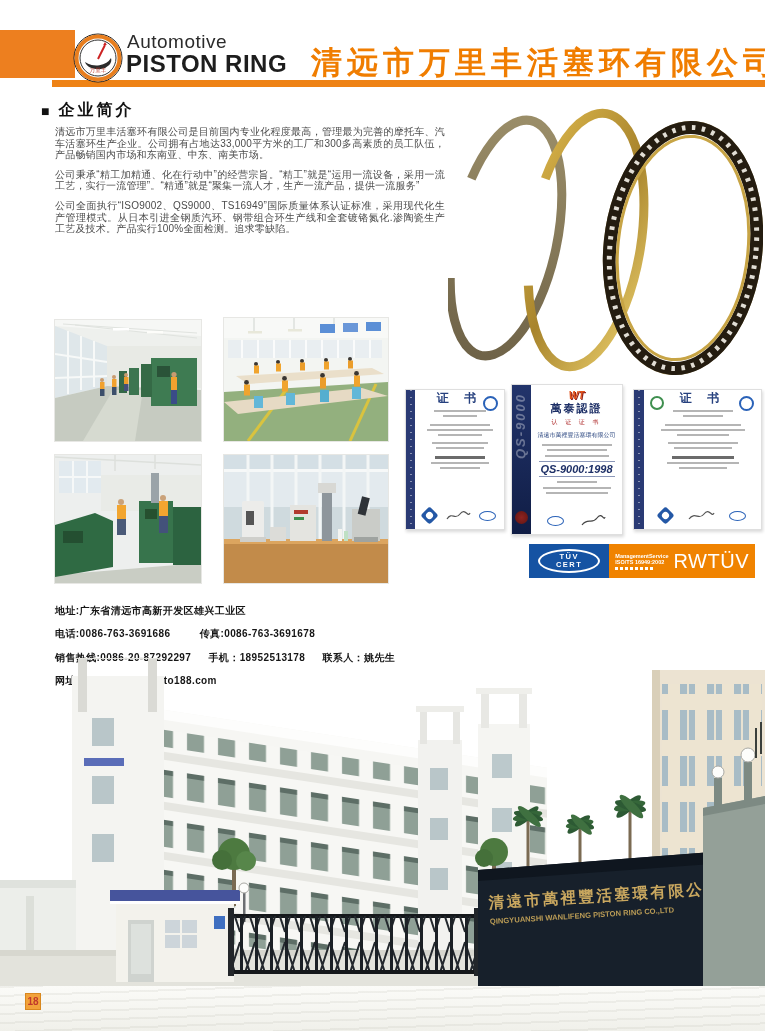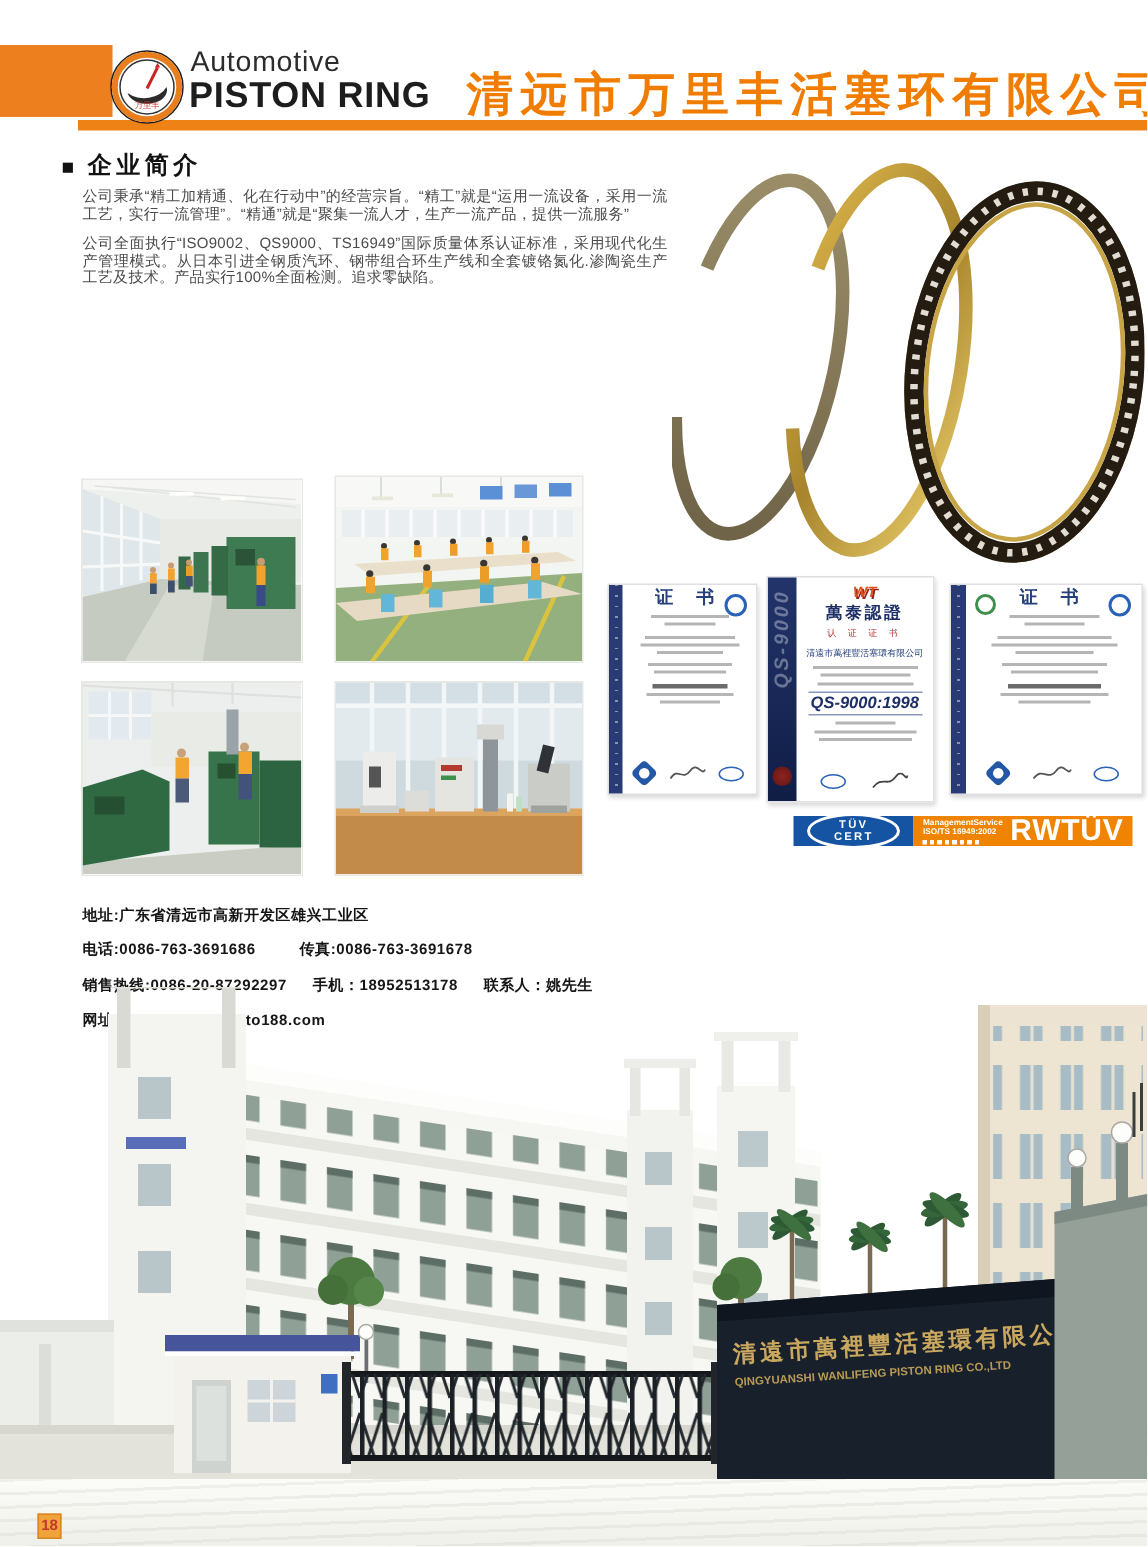--- a/index.html
+++ b/index.html
@@ -36,42 +36,42 @@
   .seal{width:13px;height:13px;background:#2458a6;border-radius:3px;transform:rotate(45deg);position:relative;}
   .seal::after{content:"";position:absolute;inset:3px;background:#fff;border-radius:50%;}
   .oval{width:15px;height:8px;border:1.5px solid #2a62b8;border-radius:50%;}
   .minilogo{width:11px;height:11px;border:2.5px solid #2a62b8;border-radius:50%;}
   .greenlogo{width:10px;height:10px;border:2px solid #3f8f4f;border-radius:50%;}
   .wm{position:absolute;left:1px;top:8px;writing-mode:vertical-rl;transform:rotate(180deg);
       color:rgba(255,255,255,.35);font-size:13px;font-style:italic;font-weight:700;letter-spacing:2px;}
   .redseal{position:absolute;left:3px;bottom:10px;width:13px;height:13px;border-radius:50%;background:radial-gradient(#8e2320,#5f1513);}
 
   
-  .tuv{position:absolute;left:529px;top:544px;width:226px;height:20px;display:flex;}
+  .tuv{position:absolute;left:529px;top:544px;width:226px;height:34px;display:flex;}
   .tuv-left{width:85px;background:#1553A3;display:flex;align-items:center;justify-content:center;}
   .tuv-oval{width:58px;height:20px;border:2px solid #fff;border-radius:50%;display:flex;flex-direction:column;
             align-items:center;justify-content:center;color:#fff;font-weight:800;}
   .tuv-oval span{font-size:7.5px;line-height:8px;letter-spacing:1.5px;}
   .tuv-right{flex:1;background:#F08300;display:flex;align-items:center;gap:5px;padding:0 6px;}
   .tuv-small{color:#fff;font-size:5.5px;line-height:6.5px;font-weight:700;}
-  .tuv-brand{color:#fff;font-size:20px;font-weight:700;letter-spacing:.5px;}
+  .tuv-brand{color:#fff;font-size:20px;font-weight:400;letter-spacing:.5px;}
 
   
   .contact{position:absolute;left:55px;top:599px;width:430px;}
   .cline{font-size:10px;font-weight:800;color:#161616;line-height:23.4px;letter-spacing:.4px;white-space:nowrap;}
   .cline .gap{display:inline-block;width:26px;}
   .cline .gap2{display:inline-block;width:14px;}
 
   
   .footer{position:absolute;left:0;top:986px;width:765px;height:45px;
      background:linear-gradient(#fbfbf8,#f0f0ea);
      }
   .footer::before{content:"";position:absolute;inset:0;
      background:repeating-linear-gradient(178deg,rgba(170,170,158,.14) 0 2px,transparent 2px 9px);}
-  .pagenum{position:absolute;left:25px;top:23px;width:14px;height:15px;background:#F2A23A;border:1px solid #D8871E;
+  .pagenum{position:absolute;left:25px;top:7px;width:14px;height:15px;background:#F2A23A;border:1px solid #D8871E;
      color:#C0392B;font-size:10px;font-weight:800;display:flex;align-items:center;justify-content:center;}
   .site{position:absolute;left:0;right:0;top:20px;text-align:center;font-size:26px;font-weight:800;letter-spacing:1px;margin-top:35px;}
   .site .o{color:#E8490F;}
   .site .k{color:#151515;}
 </style>
 </head>
 <body>
 
 <div id="page">
 
@@ -120,20 +120,21 @@
         <ellipse rx="65" ry="112" fill="none" stroke="#c7a445" stroke-width="3"></ellipse>
       </g>
     </svg>
   </div>
 
   <div class="sec-head">
     <span class="sq">■</span>
     <span class="tt">企业简介</span>
   </div>
   <div class="paras">
+    <p>清远市万里丰活塞环有限公司是目前国内专业化程度最高，管理最为完善的摩托车、汽车活塞环生产企业。公司拥有占地达33,000平方米的工厂和300多高素质的员工队伍，产品畅销国内市场和东南亚、中东、南美市场。</p>
     <p>公司秉承“精工加精通、化在行动中”的经营宗旨。“精工”就是“运用一流设备，采用一流工艺，实行一流管理”。“精通”就是“聚集一流人才，生产一流产品，提供一流服务”</p>
     <p>公司全面执行“ISO9002、QS9000、TS16949”国际质量体系认证标准，采用现代化生产管理模式。从日本引进全钢质汽环、钢带组合环生产线和全套镀铬氮化.渗陶瓷生产工艺及技术。产品实行100%全面检测。追求零缺陷。</p>
   </div>
 
   <div class="photo" style="left:55px;top:320px;width:146px;height:121px;">
     <svg width="146" height="121" viewBox="0 0 146 121">
       <rect width="146" height="121" fill="#eef0ed"></rect>
       <polygon points="0,0 146,0 146,16 0,6" fill="#f6f7f5"></polygon>
       <path d="M8,4 L142,13 M20,5 L142,18" stroke="#e0e3df" stroke-width="1" fill="none"></path>
       <rect x="58" y="8" width="16" height="2.5" fill="#fff"></rect>

